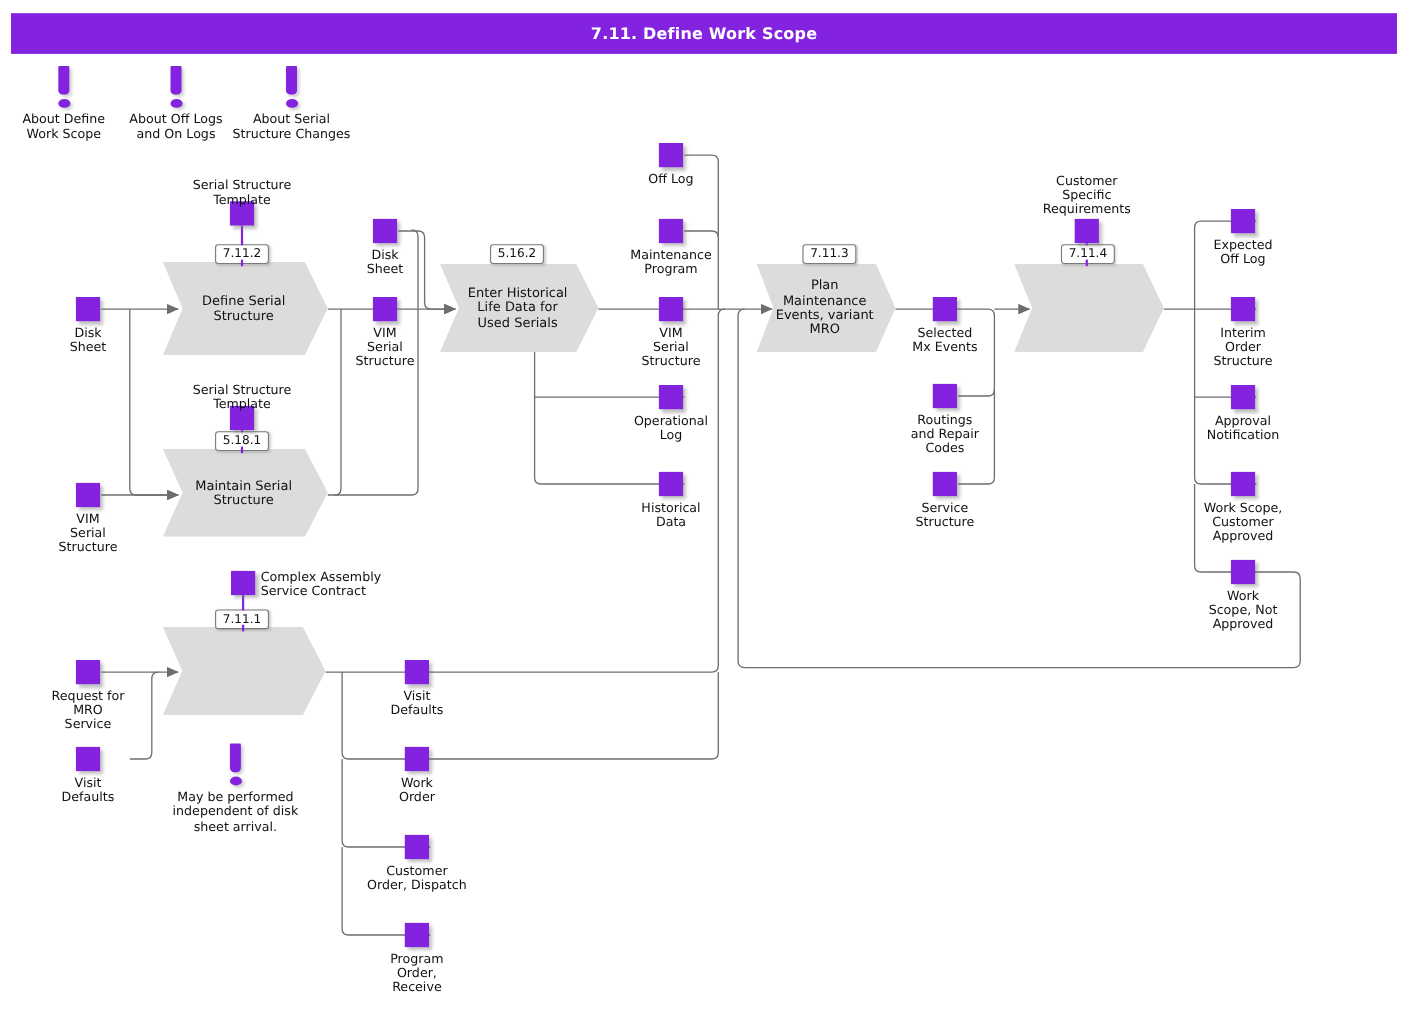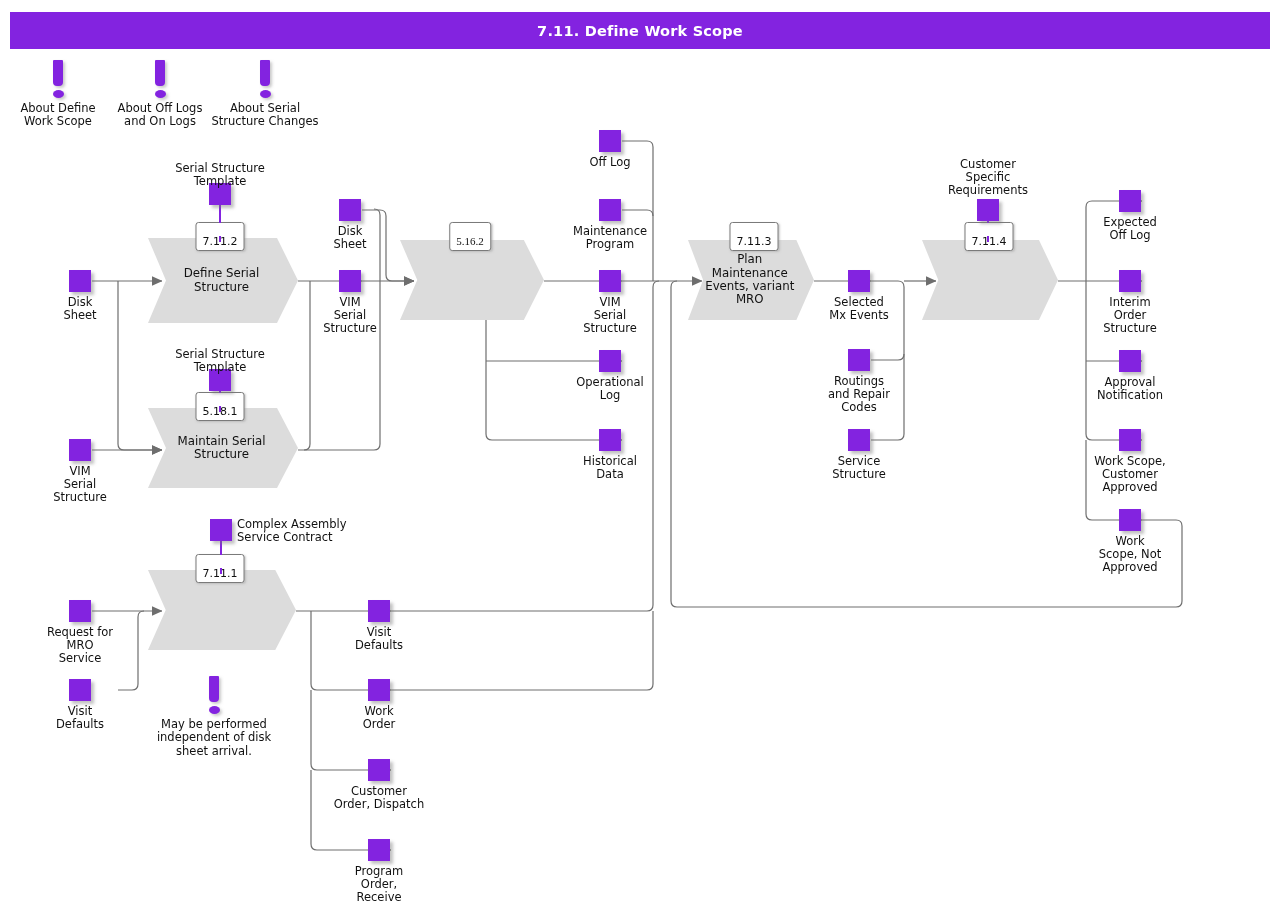--- a/index.html
+++ b/index.html
@@ -25,21 +25,21 @@
   .proc .shape{position:absolute;inset:0;background:#dcdcdc;
      clip-path:polygon(0 0, 86% 0, 100% 50%, 86% 100%, 0 100%, 12% 50%);
      filter:drop-shadow(4px 4px 3px rgba(150,150,150,.55));}
   .proc .lbl{position:absolute;left:12%;right:14%;top:0;bottom:0;
      display:flex;align-items:center;justify-content:center;text-align:center;
      font-size:11.8px;line-height:13.4px;color:#111;white-space:pre-line;}
 
   
   .badge{position:absolute;transform:translateX(-50%);
      background:#fff;border:1px solid #7a7a7a;border-radius:3px;
-     padding:12px 6px 2px 6px;font-size:11px;line-height:13px;color:#111;
+     padding:1px 6px 2px 6px;font-size:11px;line-height:13px;color:#111;
      box-shadow:1px 1px 2px rgba(160,160,160,.5);}
 
   
   .note{position:absolute;width:0;height:0;}
   .note .bar{position:absolute;left:-5px;top:0;width:10px;height:26px;
       background:#8323e0;border-radius:1px 1px 4px 4px;
       box-shadow:2px 2px 3px rgba(150,150,150,.5);}
   .note .dot{position:absolute;left:-5.5px;top:30px;width:11px;height:8px;
       background:#8323e0;border-radius:50%;box-shadow:2px 2px 3px rgba(150,150,150,.5);}
   .note .cap{position:absolute;left:-95px;top:42px;width:190px;text-align:center;
@@ -125,22 +125,25 @@
 
   <div class="proc" style="left:148px;top:408px;width:150px;height:80px;">
     <div class="shape"></div>
     <div class="lbl">Maintain Serial
 Structure</div>
   </div>
   <div class="badge" style="left:220px;top:392px;">5.18.1</div>
 
   <div class="proc" style="left:400px;top:240px;width:144px;height:80px;">
     <div class="shape"></div>
-  </div>
-  <div class="badge" style="left:470px;top:222px;font-family:Liberation Serif, serif;">5.16.2</div>
+    <div class="lbl">Enter Historical
+Life Data for
+Used Serials</div>
+  </div>
+  <div class="badge" style="left:470px;top:222px;">5.16.2</div>
 
   <div class="proc" style="left:688px;top:240px;width:126px;height:80px;">
     <div class="shape"></div>
     <div class="lbl">Plan
 Maintenance
 Events, variant
 MRO</div>
   </div>
   <div class="badge" style="left:754px;top:222px;">7.11.3</div>
 

